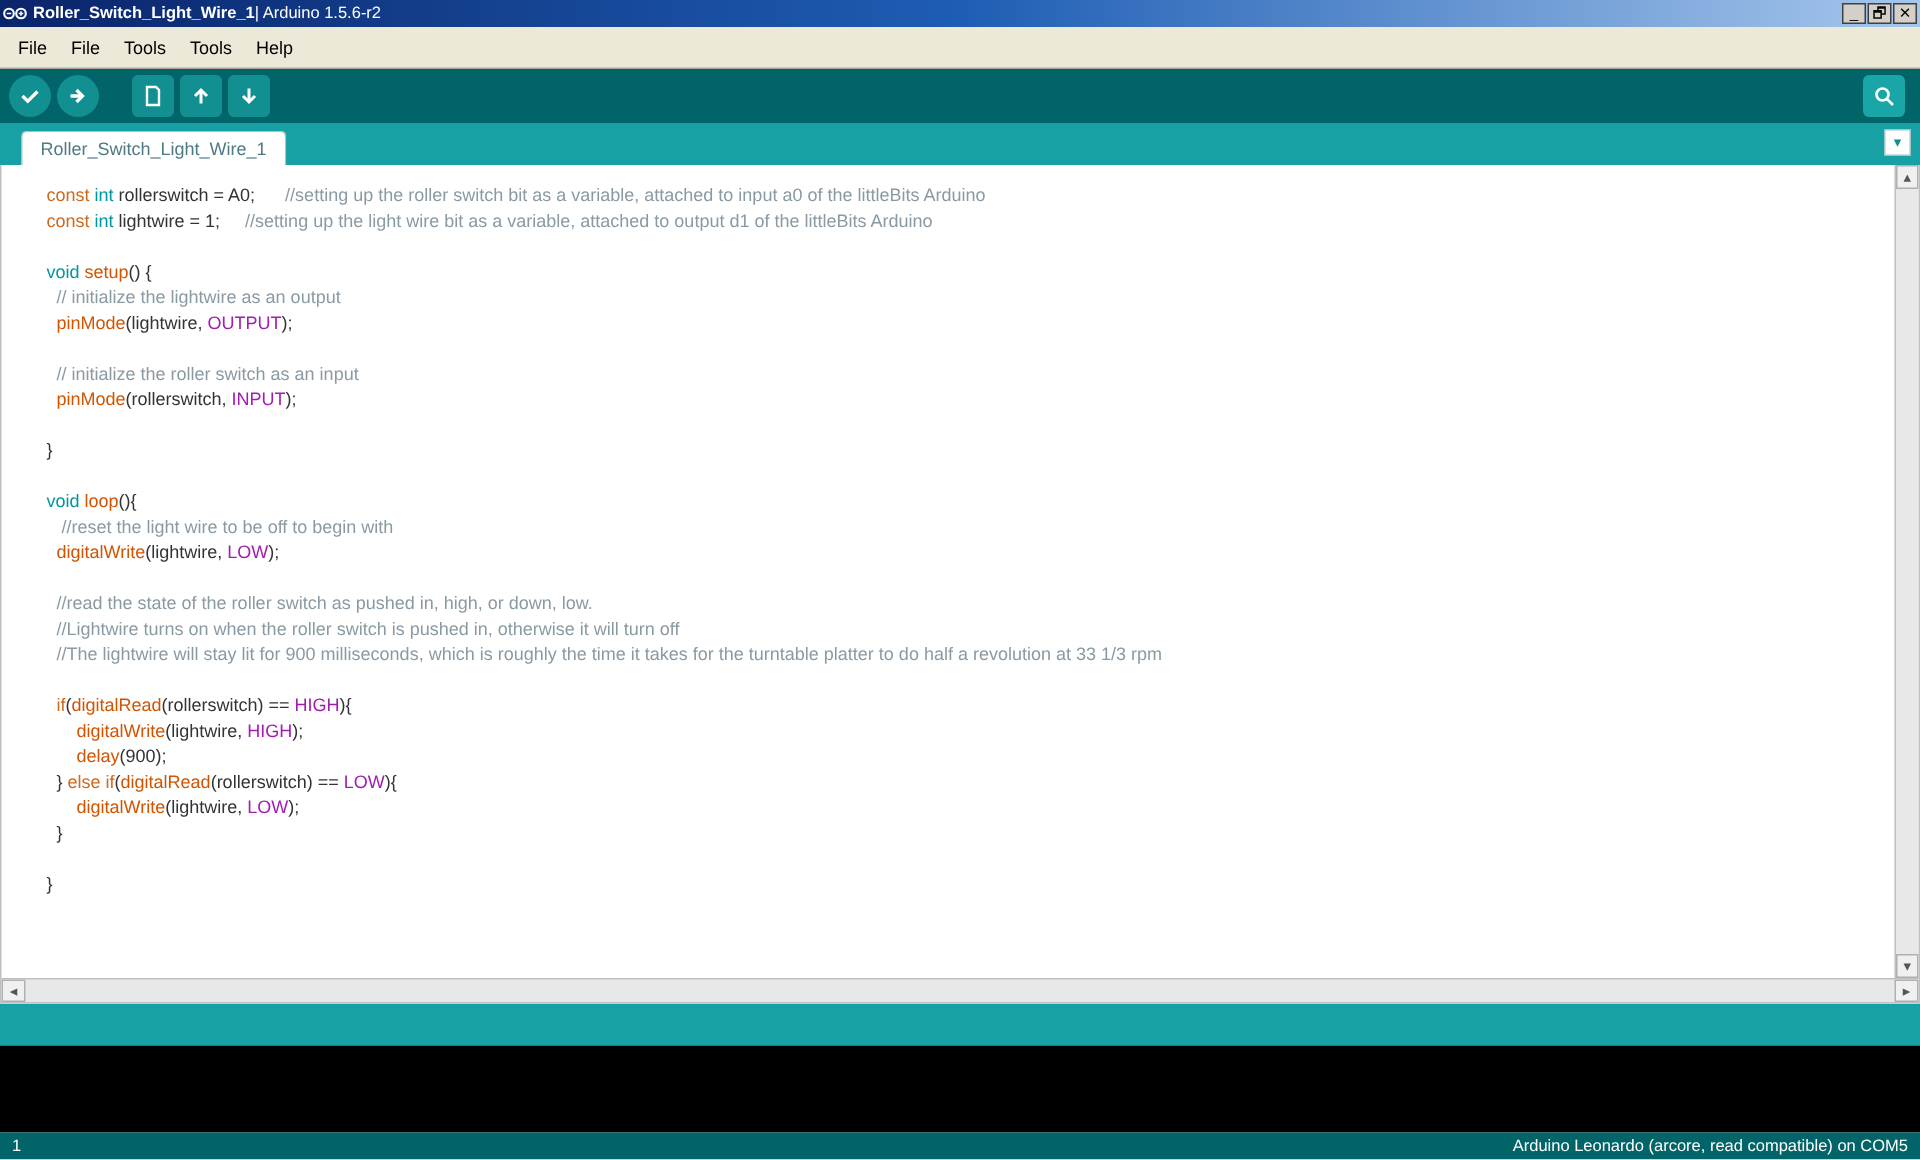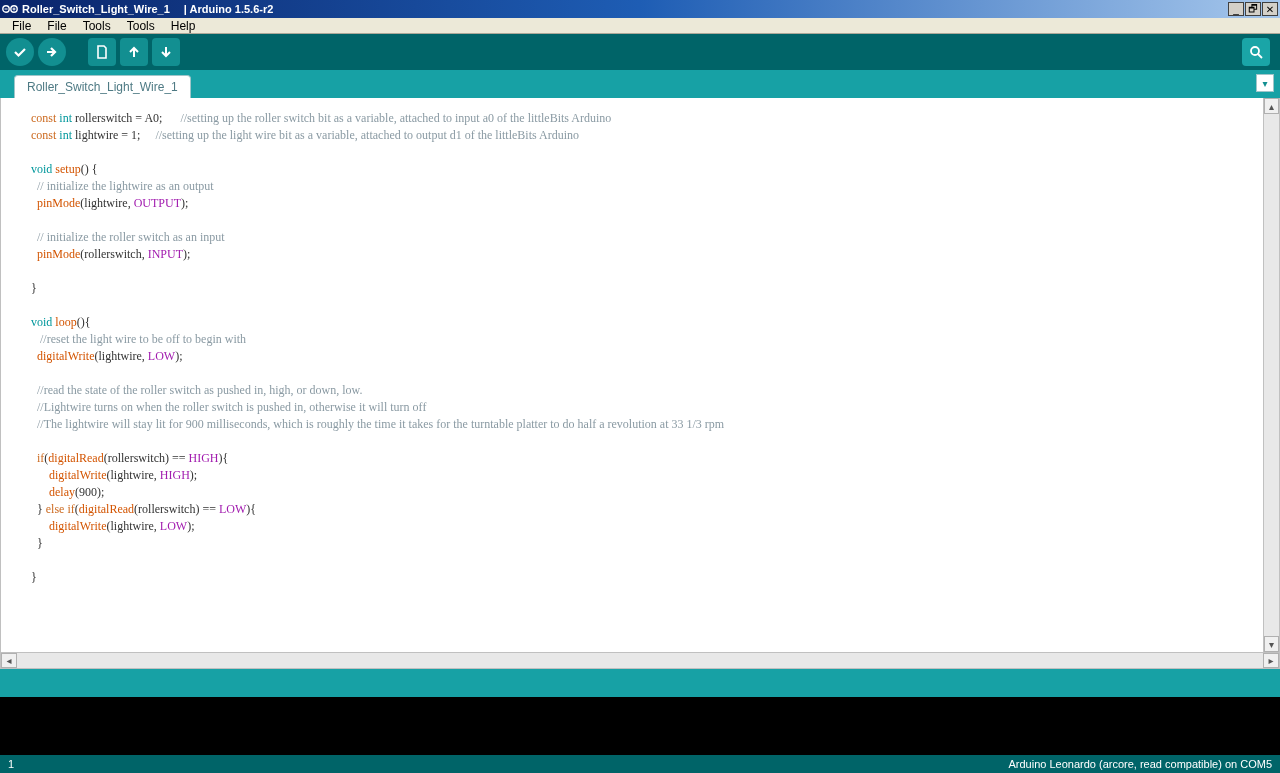--- a/index.html
+++ b/index.html
@@ -25,33 +25,33 @@
   }
   .titlebar .logo {
     display: inline-flex;
     align-items: center;
     margin-right: 4px;
     color:#fff;
     font-weight:bold;
     font-size:11px;
   }
   .titlebar .title-text { font-weight: bold; }
-  .titlebar .title-suffix { font-weight: bold; margin-left:14px;}
+  .titlebar .title-suffix { font-weight: normal; margin-left:0;}
   .titlebar .win-controls { margin-left:auto; display:flex; }
   .titlebar .win-btn {
     width:16px; height:14px;
     border:1px solid #404040;
     background:#d4d0c8;
     display:flex; align-items:center; justify-content:center;
     font-family:"Marlett", sans-serif; font-size:10px; color:#000;
     margin-left:1px;
   }
   
   .menubar {
-    height: 16px;
+    height: 28px;
     background:#ece9d8;
     border-bottom:1px solid #aca899;
     display:flex;
     align-items:center;
     font-size:12px;
     color:#000;
     padding-left:4px;
   }
   .menubar .menu-item { padding:2px 8px; cursor:default;}
   
@@ -99,21 +99,21 @@
     width:18px; height:18px; background:#fff; border:1px solid #9fc5c9;
     display:flex;align-items:center;justify-content:center;
     font-size:10px; color:#128f91;
   }
   
   .editor-wrap { flex:1; position:relative; background:#fff; border:1px solid #c0c0c0; border-top:none; display:flex; flex-direction:column; }
   .code-area {
     flex:1;
     overflow:auto;
     padding:12px 8px 8px 30px;
-    font-family: Liberation Serif, serif;
+    font-family: Liberation Sans, sans-serif;
     font-size:12px;
     line-height:17px;
     white-space:pre;
     color:#333;
     position:relative;
   }
   .code-area .line { white-space:pre; }
   .kw { color:#cc6a20; }
   .type { color:#00979c; }
   .lit { color:#a21caf; }

